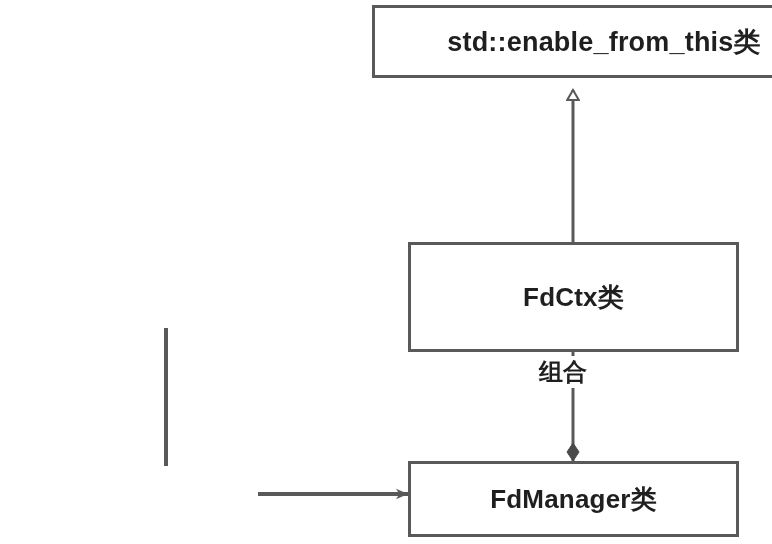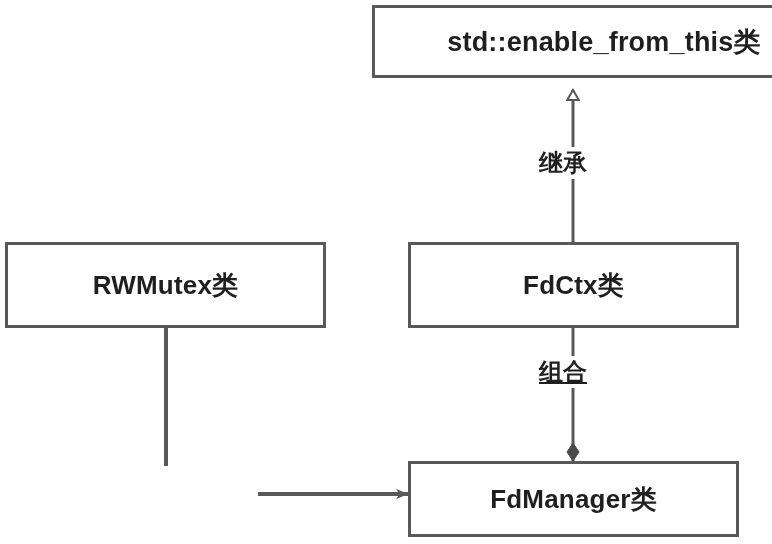--- a/index.html
+++ b/index.html
@@ -44,21 +44,21 @@
     top: 242px;
     width: 321px;
     height: 86px;
   }
   #node-rwmutex .node-label { font-size: 26px; }
 
   #node-fdctx {
     left: 408px;
     top: 242px;
     width: 331px;
-    height: 86px;
+    height: 110px;
   }
   #node-fdctx .node-label { font-size: 26px; }
 
   #node-fdmanager {
     left: 408px;
     top: 461px;
     width: 331px;
     height: 76px;
   }
   #node-fdmanager .node-label { font-size: 26px; }
@@ -81,21 +81,20 @@
     padding: 0 6px;
     white-space: nowrap;
   }
   #edge-label-inherit {
     left: 533px;
     top: 147px;
   }
   #edge-label-compose {
     left: 533px;
     top: 356px;
-    text-decoration: underline;
   }
   #edge-label-associate {
     left: 168px;
     top: 478px;
   }
 </style>
 </head>
 <body>
 
 <div id="canvas">
@@ -118,30 +117,26 @@
     <line x1="573" y1="328" x2="573" y2="461" stroke="#595959" stroke-width="3" marker-end="url(#mk-filled-diamond)"></line>
 
     <path d="M 166 328 L 166 466" stroke="#595959" stroke-width="4" fill="none"></path>
     <line x1="258" y1="494" x2="408" y2="494" stroke="#595959" stroke-width="4" marker-end="url(#mk-open-arrow)"></line>
   </svg>
 
   <div class="node" id="node-enable-from-this">
     <span class="node-label">std::enable_from_this类</span>
   </div>
 
-  <div class="node" id="node-rwmutex">
-    <span class="node-label">RWMutex类</span>
-  </div>
 
   <div class="node" id="node-fdctx">
     <span class="node-label">FdCtx类</span>
   </div>
 
   <div class="node" id="node-fdmanager">
     <span class="node-label">FdManager类</span>
   </div>
 
-  <span class="edge-label" id="edge-label-inherit">继承</span>
 
   <span class="edge-label" id="edge-label-compose">组合</span>
 
 
 </div>
 
 </body></html>

